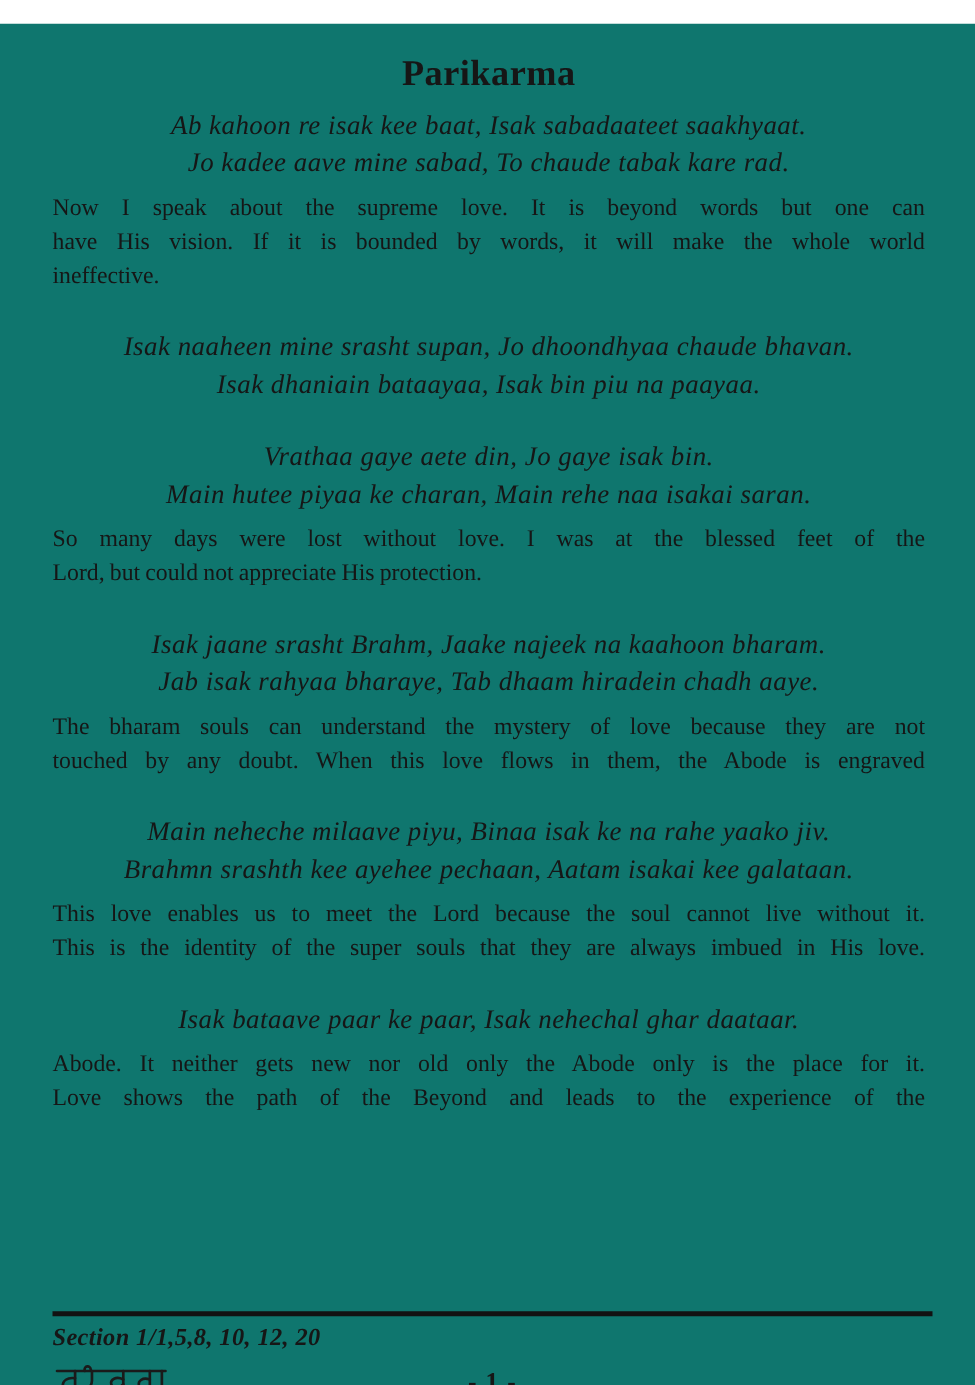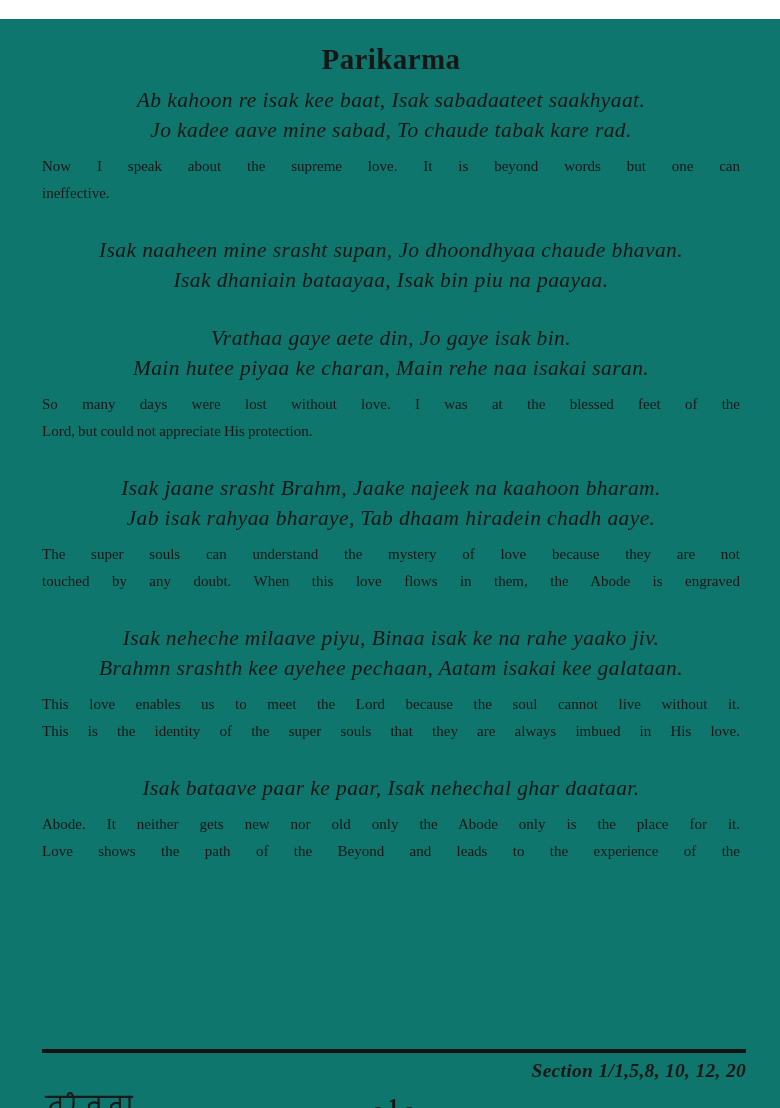--- a/index.html
+++ b/index.html
@@ -25,21 +25,21 @@
   .section { margin: 0 0 28px 0; }
   .verse-block { margin: 0 0 8px 0; text-align: center; }
   .vline {
     font-style: italic;
     font-size: 21.5px;
     line-height: 30px;
     letter-spacing: 0.4px;
     white-space: nowrap;
   }
   .tline {
-    font-size: 15px;
+    font-size: 19px;
     line-height: 27px;
     word-spacing: -0.6px;
     text-align: justify;
     text-align-last: justify;
   }
   .tline.last { text-align-last: left; }
   .footer {
     position: absolute;
     left: 42px;
     right: 34px;
@@ -50,21 +50,20 @@
     border-top: 4px solid #121212;
     margin: 0;
   }
   .section-ref {
     margin-top: 6px;
     font-style: italic;
     font-weight: 600;
     font-size: 19.5px;
     line-height: 24px;
     letter-spacing: 0.3px;
-    text-align: right;
   }
   .footer-row {
     position: relative;
     margin-top: 9px;
     height: 28px;
   }
   .devanagari-wrap { position: absolute; left: 0; top: 0; }
   .page-number {
     position: absolute;
     left: 0; right: 0;
@@ -91,20 +90,21 @@
   <div class="content">
     <h1 class="doc-title">Parikarma</h1>
     <div id="sections">
   <div class="section">
     <div class="verse-block">
             <div class="vline">Ab kahoon re isak kee baat, Isak sabadaateet saakhyaat.</div>
             <div class="vline">Jo kadee aave mine sabad, To chaude tabak kare rad.</div>
           </div>
     <div class="translation-block">
             <div class="tline">Now I speak about the supreme love. It is beyond words but one can</div>
+            <div class="tline">have His vision. If it is bounded by words, it will make the whole world</div>
             <div class="tline last">ineffective.</div>
           </div>
   </div>
 
   <div class="section">
     <div class="verse-block">
             <div class="vline">Isak naaheen mine srasht supan, Jo dhoondhyaa chaude bhavan.</div>
             <div class="vline">Isak dhaniain bataayaa, Isak bin  piu na paayaa.</div>
           </div>
   </div>
@@ -119,28 +119,28 @@
             <div class="tline last">Lord, but could not appreciate His protection.</div>
           </div>
   </div>
 
   <div class="section">
     <div class="verse-block">
             <div class="vline">Isak jaane srasht Brahm, Jaake najeek na kaahoon bharam.</div>
             <div class="vline">Jab isak rahyaa bharaye, Tab dhaam hiradein chadh aaye.</div>
           </div>
     <div class="translation-block">
-            <div class="tline">The super souls can understand the mystery of love because they are not</div>
+            <div class="tline">The bharam souls can understand the mystery of love because they are not</div>
             <div class="tline">touched by any doubt. When this love flows in them, the Abode is engraved</div>
           </div>
   </div>
 
   <div class="section">
     <div class="verse-block">
-            <div class="vline">Isak neheche milaave piyu, Binaa isak ke na rahe yaako jiv.</div>
+            <div class="vline">Main neheche milaave piyu, Binaa isak ke na rahe yaako jiv.</div>
             <div class="vline">Brahmn srashth kee ayehee pechaan, Aatam isakai kee galataan.</div>
           </div>
     <div class="translation-block">
             <div class="tline">This love enables us to meet the Lord because the soul cannot live without it.</div>
             <div class="tline">This is the identity of the super souls that they are always imbued in His love.</div>
           </div>
   </div>
 
   <div class="section">
     <div class="verse-block">

